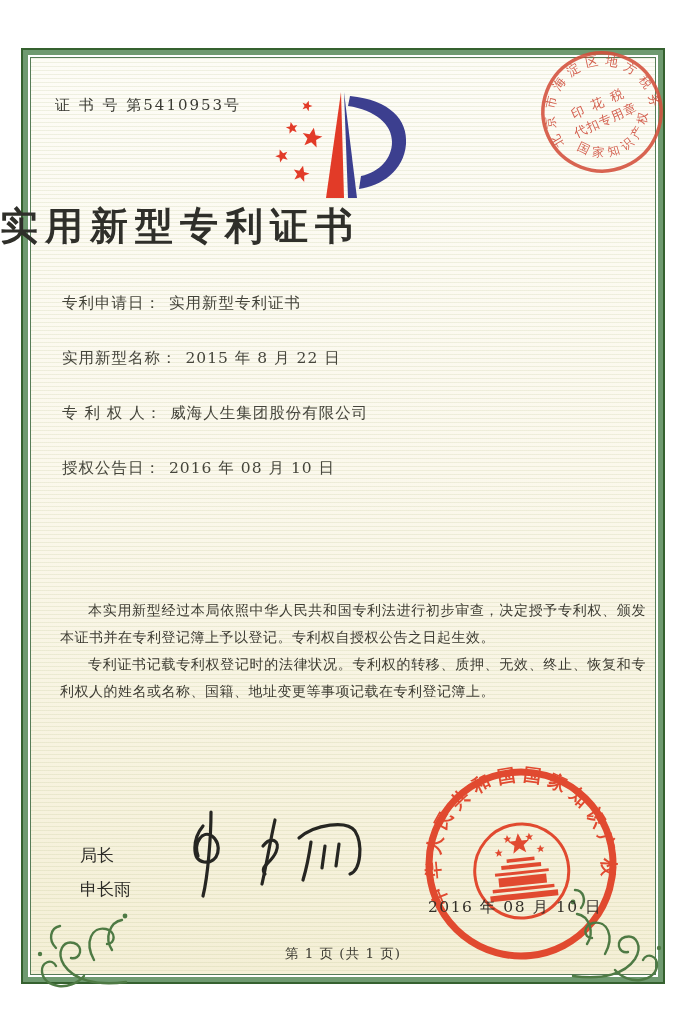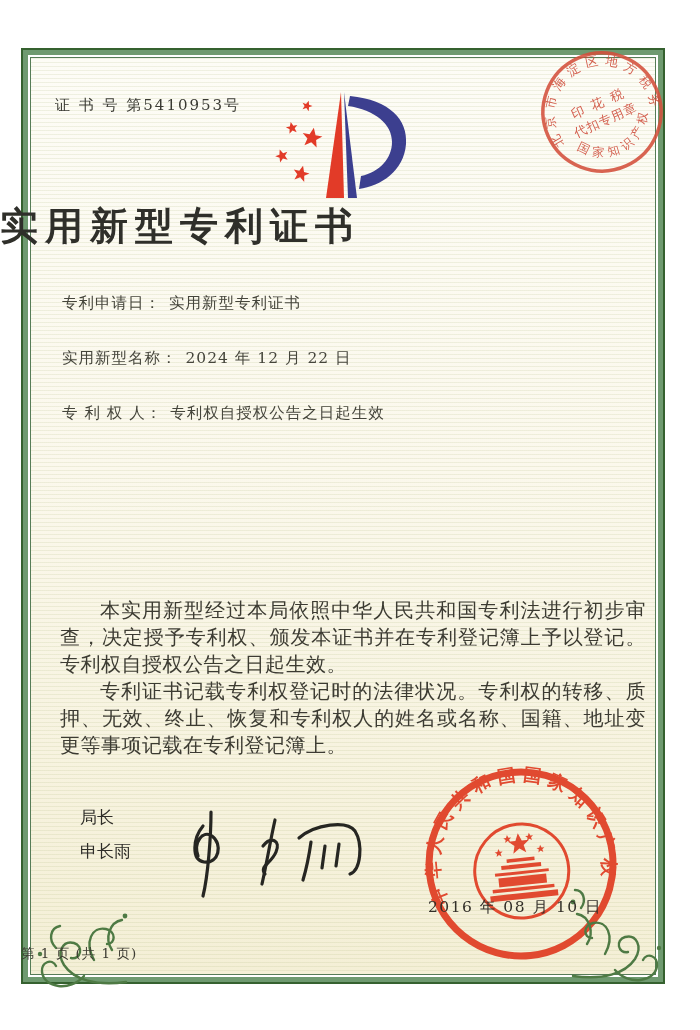--- a/index.html
+++ b/index.html
@@ -13,29 +13,29 @@
          background:
            repeating-linear-gradient(180deg, rgba(166,178,115,0.16) 0 1px, rgba(0,0,0,0) 1px 4px),
            linear-gradient(180deg,#fdfcf6 0%,#fbf8ec 45%,#f4efd6 100%);}
   .abs{position:absolute;}
   .cert-number{left:55px;top:96px;font-size:15px;letter-spacing:2px;color:#3a3a33;}
   .title{left:0;right:0;top:201px;font-size:38px;font-weight:600;
          letter-spacing:7px;color:#2f2f2a;}
   .fields{left:62px;top:293px;width:560px;}
   .field-row{height:55px;font-size:15.5px;color:#45453b;letter-spacing:1px;white-space:nowrap;}
   .field-row .val{margin-left:8px;}
-  .bodytext{left:60px;top:597px;width:586px;font-size:20px;line-height:27px;
+  .bodytext{left:60px;top:597px;width:586px;font-size:14px;line-height:27px;
             color:#3c3b32;text-align:justify;}
   .bodytext p{margin:0;text-indent:2em;letter-spacing:0.5px;}
-  .director{left:80px;top:800px;font-size:17px;color:#2e2d28;line-height:34px;
+  .director{left:80px;top:838px;font-size:17px;color:#2e2d28;line-height:34px;
             font-family:"DejaVu Sans","Liberation Sans",sans-serif;}
   .sig{left:163px;top:806px;}
   .seal{left:412px;top:755px;}
   .seal-date{left:428px;top:897px;font-size:15.5px;letter-spacing:1.5px;color:#33302a;z-index:5;}
-  .footer{left:21px;width:644px;top:945px;text-align:left;font-size:13.5px;
+  .footer{left:21px;width:644px;top:945px;text-align:center;font-size:13.5px;
           letter-spacing:1px;color:#3c3b32;}
   .stamp{left:526px;top:36px;z-index:4;}
   .logo{left:270px;top:86px;}
   .flourish-l{left:26px;top:902px;}
   .flourish-r{left:568px;top:886px;transform:scaleX(-1);}
 </style>
 </head>
 <body>
 
 <div class="stage">
@@ -62,24 +62,27 @@
     <path d="M80,10 C120,14 138,34 136,58 C134,85 111,100 89,103 L91,90 C110,86 122,72 122,56 C122,38 105,24 78,20 Z" fill="#3c3f8f"></path>
   </svg>
 
   <div class="abs title">实用新型专利证书</div>
 
   <div class="abs fields">
     <div class="field-row">
       <span>专利申请日：</span><span class="val">实用新型专利证书</span>
     </div>
     <div class="field-row">
-      <span>实用新型名称：</span><span class="val">2024 年 12 月 22 日</span>
+      <span>实用新型名称：</span><span class="val">2015 年 8 月 22 日</span>
     </div>
     <div class="field-row">
-      <span>专 利 权 人：</span><span class="val">专利权自授权公告之日起生效</span>
+      <span>专 利 权 人：</span><span class="val">威海人生集团股份有限公司</span>
+    </div>
+    <div class="field-row">
+      <span>授权公告日：</span><span class="val">2016 年 08 月 10 日</span>
     </div>
   </div>
 
   <div class="abs bodytext">
     <p>本实用新型经过本局依照中华人民共和国专利法进行初步审查，决定授予专利权、颁发本证书并在专利登记簿上予以登记。专利权自授权公告之日起生效。</p>
     <p>专利证书记载专利权登记时的法律状况。专利权的转移、质押、无效、终止、恢复和专利权人的姓名或名称、国籍、地址变更等事项记载在专利登记簿上。</p>
   </div>
 
   <div class="abs director">
     <div>局长</div>

